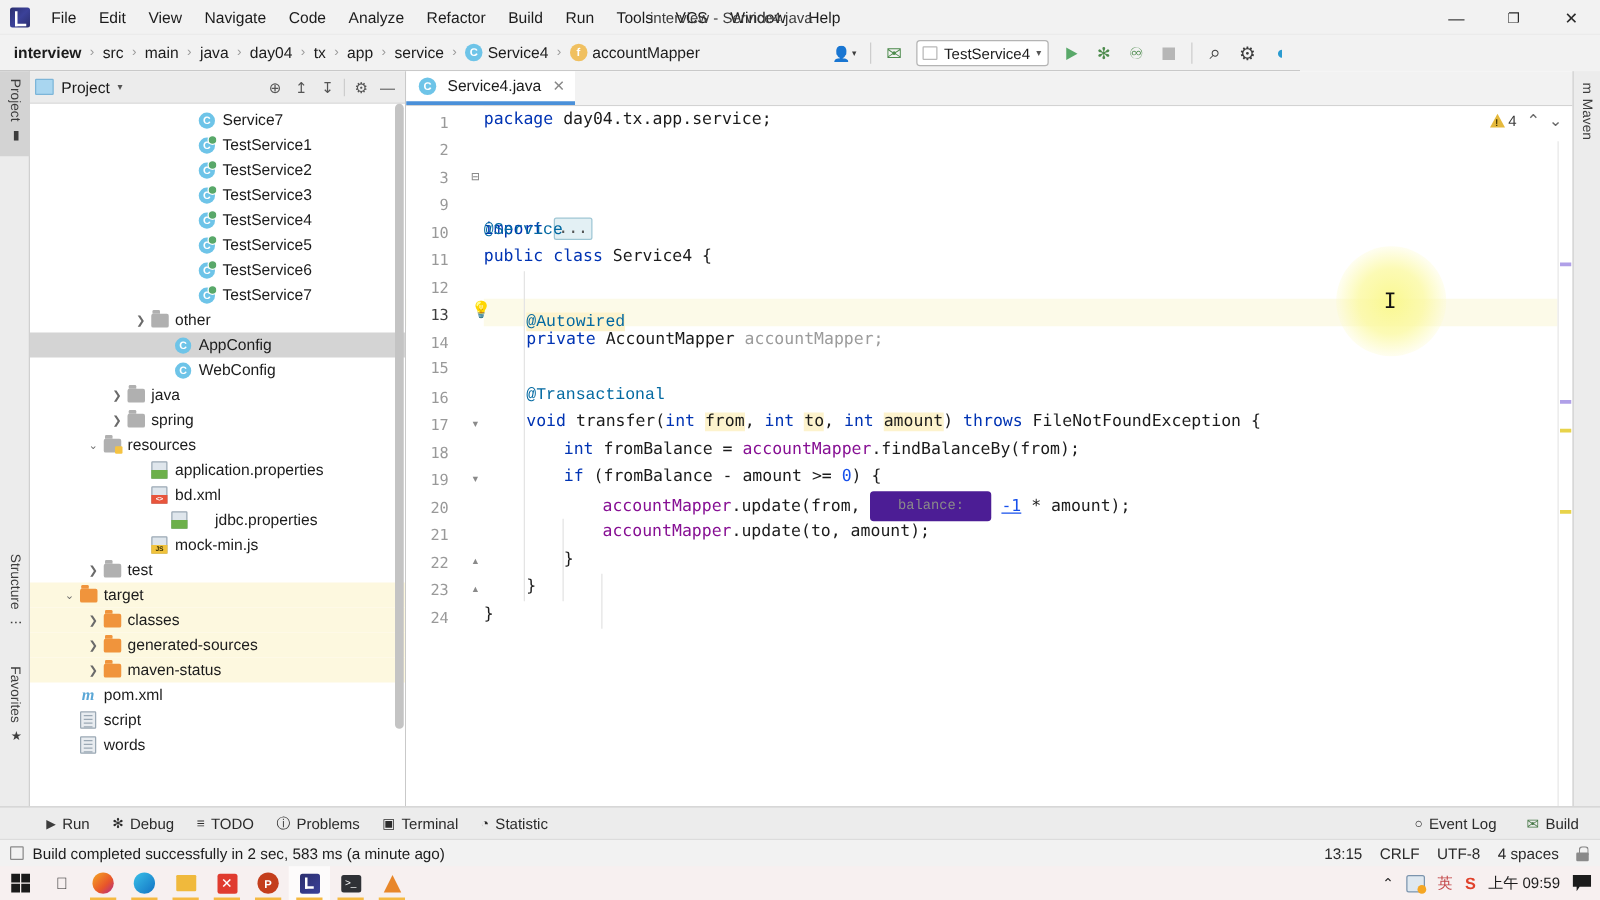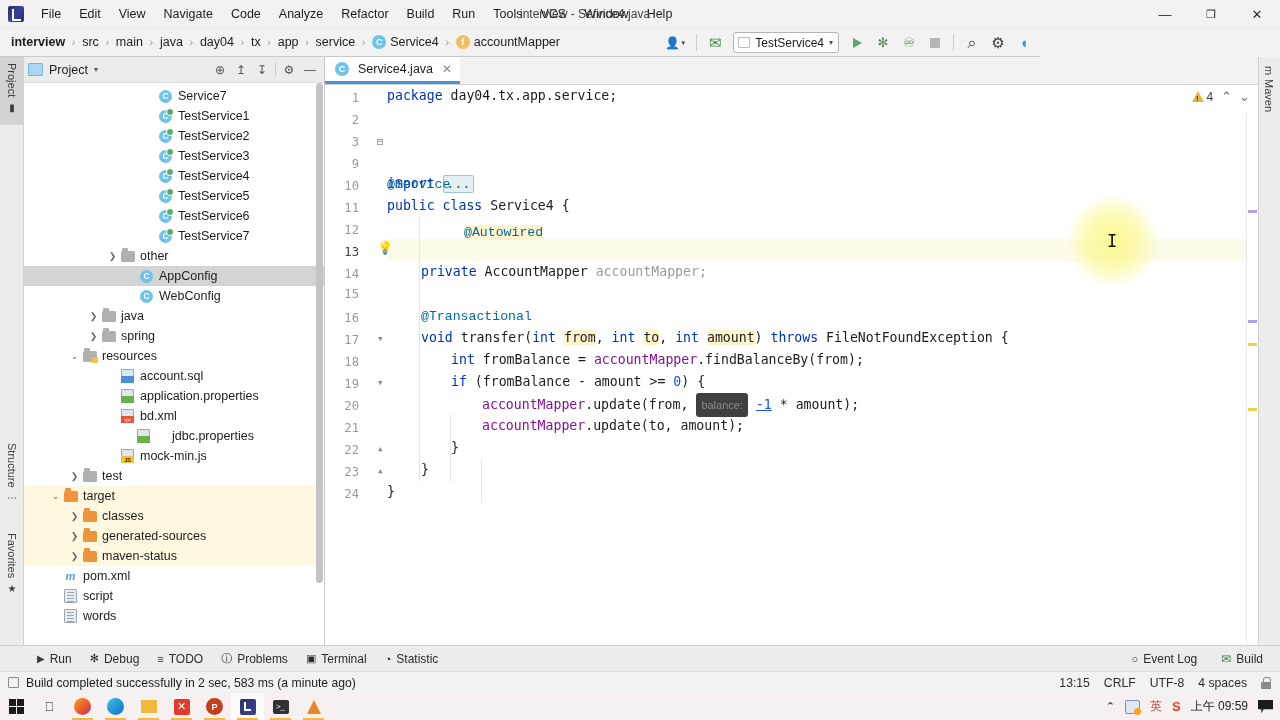--- a/index.html
+++ b/index.html
@@ -221,23 +221,23 @@
   .foldmark {
     position: absolute; font-family: "DejaVu Sans Mono", monospace;
     font-size: 11px; color: #8a8a8a;
   }
   .importbox {
     display: inline-block; background: #e3f0f4; border: 1px solid #9ec6d4;
     color: #555; padding: 0 3px; border-radius: 2px; line-height: 16px;
     vertical-align: middle;
   }
   .hintchip {
-    display: inline-block; background: #404040; color: #8a8a8a;
-    font-family: Liberation Sans, sans-serif; font-size: 11px;
-    padding: 1px 5px; border-radius: 3px; vertical-align: middle;
+    display: inline-block; background: #4c1d95; color: #8a8a8a;
+    font-family: Liberation Mono, monospace; font-size: 11px;
+    padding: 1px 22px; border-radius: 3px; vertical-align: middle;
   }
   .bulb {
     position: absolute; font-size: 13px; color: #f0b400;
   }
   .indentguide {
     position: absolute; width: 1px; background: #e4e4e4;
   }
   .caretglow {
     position: absolute; width: 88px; height: 88px; border-radius: 50%;
     background: radial-gradient(circle, rgba(250,248,140,0.95) 0%, rgba(251,249,160,0.78) 42%, rgba(253,251,200,0.35) 68%, rgba(255,255,255,0) 82%);
@@ -540,29 +540,20 @@
         <div class="trow" style="padding-left: 44px;">
           <span class="arrow">⌄</span>
           <span class="tico">
             <span class="fold src"></span>
           </span>
           <span class="tlabel">resources</span>
         </div>
         <div class="trow" style="padding-left: 82px;">
           <span class="arrow"></span>
           <span class="tico">
-            <span class="fileico sql">
-              <span class="tag"></span>
-            </span>
-          </span>
-          <span class="tlabel">account.sql</span>
-        </div>
-        <div class="trow" style="padding-left: 82px;">
-          <span class="arrow"></span>
-          <span class="tico">
             <span class="fileico props">
               <span class="tag"></span>
             </span>
           </span>
           <span class="tlabel">application.properties</span>
         </div>
         <div class="trow" style="padding-left: 82px;">
           <span class="arrow"></span>
           <span class="tico">
             <span class="fileico xml">
@@ -697,21 +688,21 @@
 
       <div class="codelines">
         <div class="cl" style="top:0px;"><span class="kw">package</span><span class="txt"> day04.tx.app.service;</span></div>
 
         <div class="cl" style="top:44px;margin-top:44px;"><span class="kw">import</span><span class="txt"> </span><span class="importbox">...</span></div>
 
         <div class="cl" style="top:88px;"><span class="ann">@Service</span></div>
 
         <div class="cl" style="top:110px;"><span class="kw">public</span><span class="txt"> </span><span class="kw">class</span><span class="txt"> Service4 {</span></div>
 
-        <div class="cl" style="top:136px;padding-left:34px;margin-left:43px;"><span class="ann hl">@Autowired</span></div>
+        <div class="cl" style="top:162px;padding-left:34px;"><span class="ann hl">@Autowired</span></div>
 
         <div class="cl" style="top:176px;padding-left:34px;"><span class="kw">private</span><span class="txt"> AccountMapper </span><span class="gray">accountMapper;</span></div>
 
         <div class="cl" style="top:220px;padding-left:34px;"><span class="ann">@Transactional</span></div>
 
         <div class="cl" style="top:242px;padding-left:34px;"><span class="kw">void</span><span class="txt"> transfer(</span><span class="kw">int</span><span class="txt"> </span><span class="txt hl">from</span><span class="txt">, </span><span class="kw">int</span><span class="txt"> </span><span class="txt hl">to</span><span class="txt">, </span><span class="kw">int</span><span class="txt"> </span><span class="txt hl">amount</span><span class="txt">) </span><span class="kw">throws</span><span class="txt"> FileNotFoundException {</span></div>
 
         <div class="cl" style="top:264px;padding-left:64px;"><span class="kw">int</span><span class="txt"> fromBalance = </span><span class="fld2">accountMapper</span><span class="txt">.findBalanceBy(from);</span></div>
 
         <div class="cl" style="top:286px;padding-left:64px;"><span class="kw">if</span><span class="txt"> (fromBalance - amount &gt;= </span><span class="num">0</span><span class="txt">) {</span></div>

